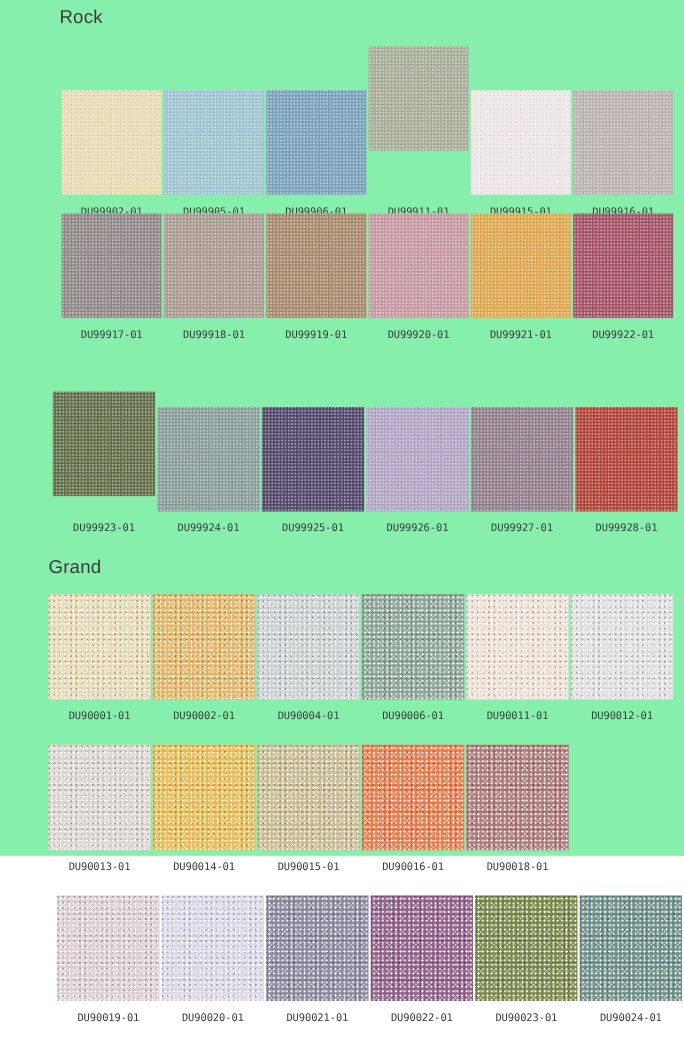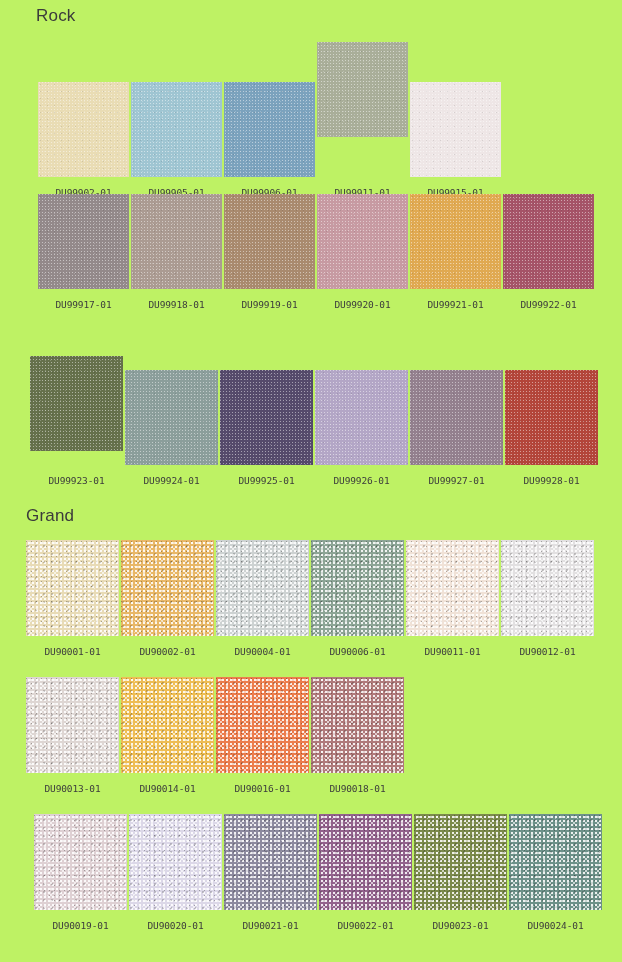--- a/index.html
+++ b/index.html
@@ -13,22 +13,23 @@
     overflow: hidden;
   }
   body {
     font-family: "Liberation Sans", "DejaVu Sans", sans-serif;
     -webkit-font-smoothing: antialiased;
   }
 
   .page {
     position: relative;
     width: 622px;
-    height: 962px;
-    background: #bef264;
+    height: 778px;
+    background: #86efac;
+    padding-left: 18px;
   }
 
   
   .section { position: relative; }
 
   .section-title {
     color: #3b3b3b;
     font-family: "Liberation Sans", "DejaVu Sans", sans-serif;
     font-size: 17px;
     font-weight: 400;
@@ -132,20 +133,24 @@
             <div class="swatch-label" style="margin-top: 11px;">DU99906-01</div>
           </div>
           <div class="swatch-cell" style="width: 91px; gap: 40px;">
             <div class="swatch-chip grain-fine" style="width: 91px; height: 95px; background-color: rgb(169, 174, 153);"></div>
             <div class="swatch-label" style="margin-top: 11px;">DU99911-01</div>
           </div>
           <div class="swatch-cell" style="width: 91px;">
             <div class="swatch-chip grain-fine" style="width: 91px; height: 95px; background-color: rgb(238, 230, 230);"></div>
             <div class="swatch-label" style="margin-top: 11px;">DU99915-01</div>
           </div>
+          <div class="swatch-cell" style="width: 91px;">
+            <div class="swatch-chip grain-fine" style="width: 91px; height: 95px; background-color: rgb(189, 178, 178);"></div>
+            <div class="swatch-label" style="margin-top: 11px;">DU99916-01</div>
+          </div>
         </div>
         <div class="swatch-row" style="position: absolute; left: 38px; top: 194px; gap: 2px;">
           <div class="swatch-cell" style="width: 91px;">
             <div class="swatch-chip grain-fine" style="width: 91px; height: 95px; background-color: rgb(147, 137, 138);"></div>
             <div class="swatch-label" style="margin-top: 11px;">DU99917-01</div>
           </div>
           <div class="swatch-cell" style="width: 91px;">
             <div class="swatch-chip grain-fine" style="width: 91px; height: 95px; background-color: rgb(171, 155, 146);"></div>
             <div class="swatch-label" style="margin-top: 11px;">DU99918-01</div>
           </div>
@@ -224,20 +229,24 @@
         <div class="swatch-row" style="position: absolute; left: 26px; top: 677px; gap: 2px;">
           <div class="swatch-cell" style="width: 93px;">
             <div class="swatch-chip grain-coarse" style="width: 93px; height: 96px; background-color: rgb(222, 214, 211);"></div>
             <div class="swatch-label" style="margin-top: 11px;">DU90013-01</div>
           </div>
           <div class="swatch-cell" style="width: 93px;">
             <div class="swatch-chip grain-coarse" style="width: 93px; height: 96px; background-color: rgb(238, 189, 84);"></div>
             <div class="swatch-label" style="margin-top: 11px;">DU90014-01</div>
           </div>
           <div class="swatch-cell" style="width: 93px;">
+            <div class="swatch-chip grain-coarse" style="width: 93px; height: 96px; background-color: rgb(203, 189, 147);"></div>
+            <div class="swatch-label" style="margin-top: 11px;">DU90015-01</div>
+          </div>
+          <div class="swatch-cell" style="width: 93px;">
             <div class="swatch-chip grain-coarse" style="width: 93px; height: 96px; background-color: rgb(236, 125, 77);"></div>
             <div class="swatch-label" style="margin-top: 11px;">DU90016-01</div>
           </div>
           <div class="swatch-cell" style="width: 93px;">
             <div class="swatch-chip grain-coarse" style="width: 93px; height: 96px; background-color: rgb(176, 122, 123);"></div>
             <div class="swatch-label" style="margin-top: 11px;">DU90018-01</div>
           </div>
         </div>
         <div class="swatch-row" style="position: absolute; left: 34px; top: 814px; gap: 2px;">
           <div class="swatch-cell" style="width: 93px;">

